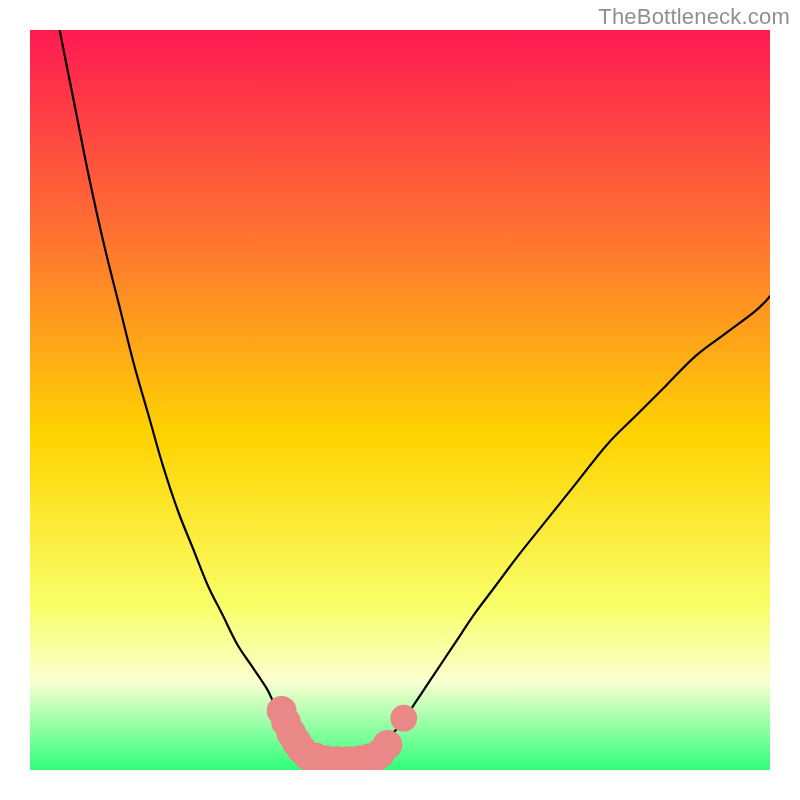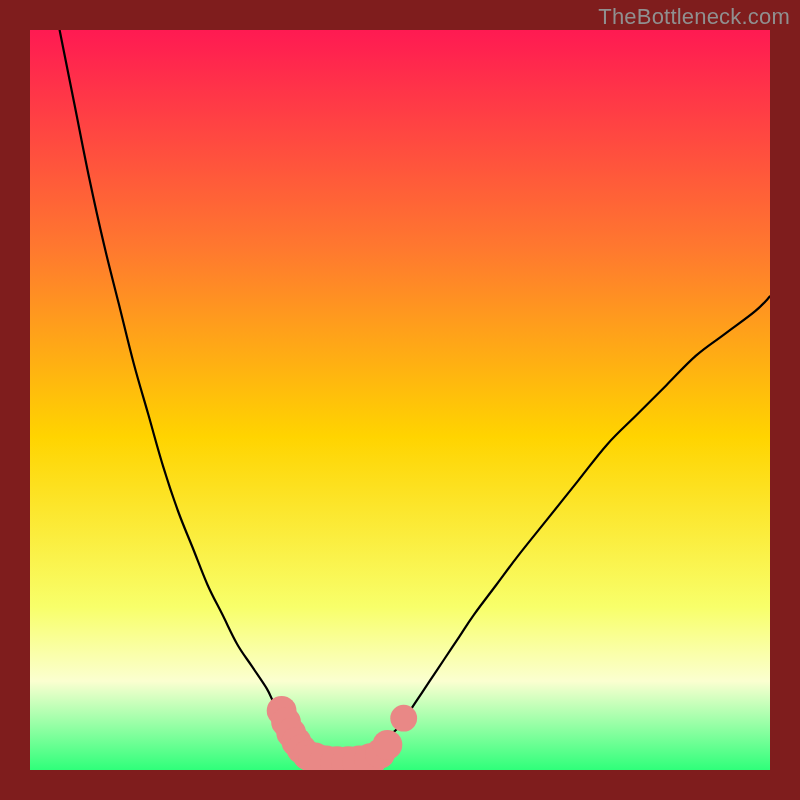--- a/index.html
+++ b/index.html
@@ -9,21 +9,21 @@
     height: 800px;
     background: #000000;
     overflow: hidden;
   }
   .frame {
     position: absolute;
     top: 0;
     left: 0;
     width: 800px;
     height: 800px;
-    background: #7f1d1d;
+    background: #ffffff;
   }
   .plot-area {
     position: absolute;
     top: 30px;
     left: 30px;
     width: 740px;
     height: 740px;
   }
   .watermark {
     position: absolute;

